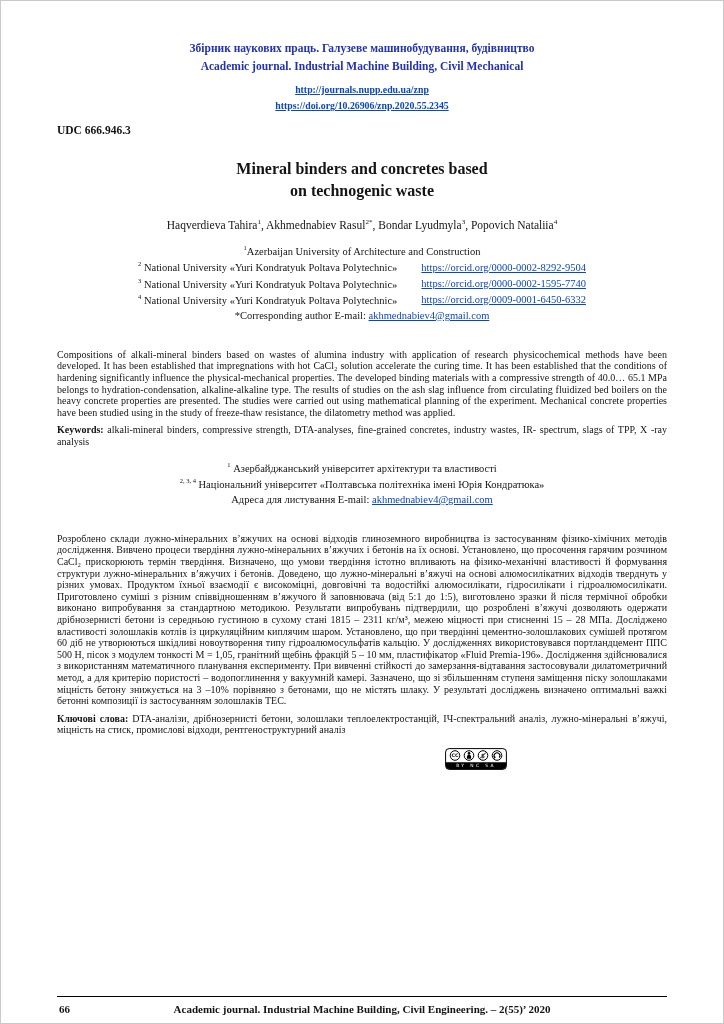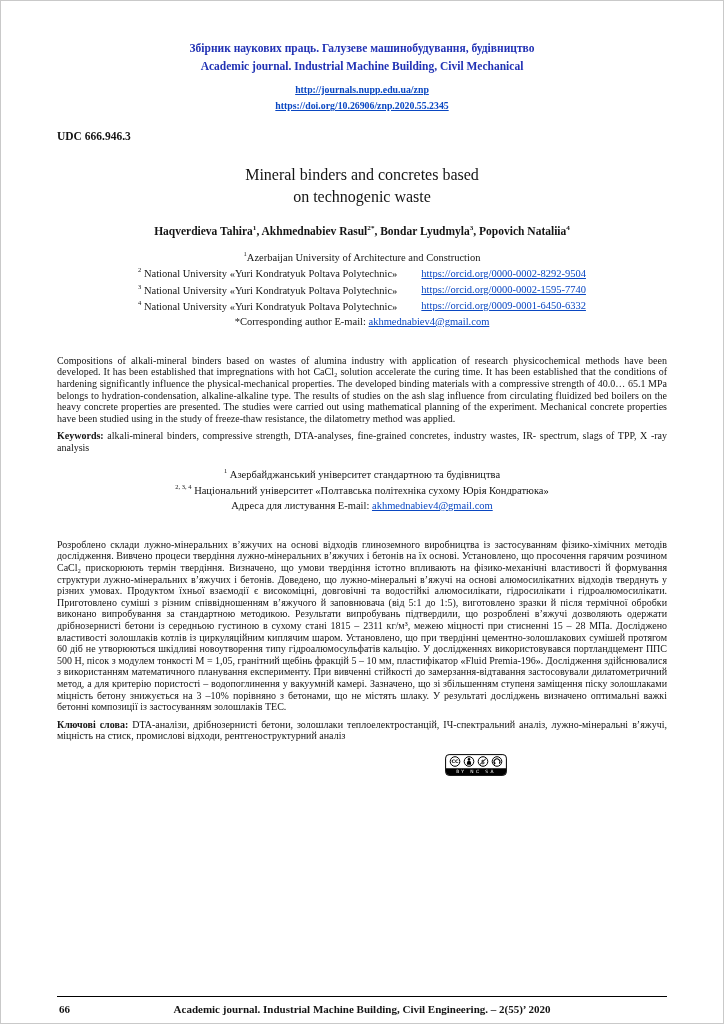--- a/index.html
+++ b/index.html
@@ -16,27 +16,27 @@
     font-family:"Liberation Serif", serif;color:#141414;
     overflow:hidden;
   }
   
   .masthead{text-align:center;}
   .mast-title{color:var(--header-blue);font-weight:bold;font-size:11.5px;line-height:1.6;}
   .mast-links{margin-top:6px;}
   .mast-link-line{font-size:9.8px;font-weight:bold;line-height:1.7;}
   a.link{color:var(--link-blue);text-decoration:underline;cursor:pointer;}
   
-  .udc{font-size:11.5px;font-weight:bold;margin-top:15px;text-align:left;}
+  .udc{font-size:11.5px;font-weight:bold;margin-top:9px;text-align:left;}
   
-  .article-title{text-align:center;font-size:16px;font-weight:normal;line-height:1.35;}
+  .article-title{text-align:center;font-size:16px;font-weight:bold;line-height:1.35;}
   .title-en{margin-top:22px;}
   .title-ua{margin-top:54px;}
   
-  .authors{text-align:center;font-size:11.5px;font-weight:bold;margin-top:17px;}
+  .authors{text-align:center;font-size:11.5px;font-weight:normal;margin-top:17px;}
   .authors sup{font-size:0.62em;}
   
   .affils{text-align:center;font-size:10.5px;margin-top:12px;line-height:1.5;}
   .affils sup{font-size:0.62em;}
   .orcid{margin-left:24px;}
   
   .abstract{margin-top:25px;font-size:10px;line-height:1.16;text-align:justify;}
   .keywords{margin-top:6px;font-size:10px;line-height:1.16;text-align:justify;}
   .kw-label{font-weight:bold;}
   
@@ -76,22 +76,22 @@
     <div><span>*Corresponding author E-mail:</span> <a class="link" href="#">akhmednabiev4@gmail.com</a></div>
   </div>
 
   <p class="abstract">Compositions of alkali-mineral binders based on wastes of alumina industry with application of research physicochemical methods have been developed. It has been established that impregnations with hot CaCl₂ solution accelerate the curing time. It has been established that the conditions of hardening significantly influence the physical-mechanical properties. The developed binding materials with a compressive strength of 40.0… 65.1 MPa belongs to hydration-condensation, alkaline-alkaline type. The results of studies on the ash slag influence from circulating fluidized bed boilers on the heavy concrete properties are presented. The studies were carried out using mathematical planning of the experiment. Mechanical concrete properties have been studied using in the study of freeze-thaw resistance, the dilatometry method was applied.</p>
 
   <p class="keywords"><span class="kw-label">Keywords:</span> <span>alkali-mineral binders, compressive strength, DTA-analyses, fine-grained concretes, industry wastes, IR- spectrum, slags of TPP, X -ray analysis</span></p>
 
 
 
   <div class="affils">
-    <div><sup>1</sup><span> Азербайджанський університет стандартною та будівництва</span></div>
-    <div><sup>2, 3, 4</sup><span> Національний університет «Полтавська політехніка сухому Юрія Кондратюка»</span></div>
+    <div><sup>1</sup><span> Азербайджанський університет архітектури та властивості</span></div>
+    <div><sup>2, 3, 4</sup><span> Національний університет «Полтавська політехніка імені Юрія Кондратюка»</span></div>
     <div><span>Адреса для листування E-mail:</span> <a class="link" href="#">akhmednabiev4@gmail.com</a></div>
   </div>
 
   <p class="abstract">Розроблено склади лужно-мінеральних в’яжучих на основі відходів глиноземного виробництва із застосуванням фізико-хімічних методів дослідження. Вивчено процеси твердіння лужно-мінеральних в’яжучих і бетонів на їх основі. Установлено, що просочення гарячим розчином CaCl₂ прискорюють термін твердіння. Визначено, що умови твердіння істотно впливають на фізико-механічні властивості й формування структури лужно-мінеральних в’яжучих і бетонів. Доведено, що лужно-мінеральні в’яжучі на основі алюмосилікатних відходів тверднуть у різних умовах. Продуктом їхньої взаємодії є високоміцні, довговічні та водостійкі алюмосилікати, гідросилікати і гідроалюмосилікати. Приготовлено суміші з різним співвідношенням в’яжучого й заповнювача (від 5:1 до 1:5), виготовлено зразки й після термічної обробки виконано випробування за стандартною методикою. Результати випробувань підтвердили, що розроблені в’яжучі дозволяють одержати дрібнозернисті бетони із середньою густиною в сухому стані 1815 – 2311 кг/м³, межею міцності при стисненні 15 – 28 МПа. Досліджено властивості золошлаків котлів із циркуляційним киплячим шаром. Установлено, що при твердінні цементно-золошлакових сумішей протягом 60 діб не утворюються шкідливі новоутворення типу гідроалюмосульфатів кальцію. У дослідженнях використовувався портландцемент ППС 500 Н, пісок з модулем тонкості М = 1,05, гранітний щебінь фракцій 5 – 10 мм, пластифікатор «Fluid Premia-196». Дослідження здійснювалися з використанням математичного планування експерименту. При вивченні стійкості до замерзання-відтавання застосовували дилатометричний метод, а для критерію пористості – водопоглинення у вакуумній камері. Зазначено, що зі збільшенням ступеня заміщення піску золошлаками міцність бетону знижується на 3 –10% порівняно з бетонами, що не містять шлаку. У результаті досліджень визначено оптимальні важкі бетонні композиції із застосуванням золошлаків ТЕС.</p>
 
   <p class="keywords"><span class="kw-label">Ключові слова:</span> <span>DTA-аналізи, дрібнозернисті бетони, золошлаки теплоелектростанцій, ІЧ-спектральний аналіз, лужно-мінеральні в’яжучі, міцність на стиск, промислові відходи, рентгеноструктурний аналіз</span></p>
 
   <div class="cc-wrap">
     <svg class="cc-badge" width="62" height="22" viewBox="0 0 62 22">
       <rect x="0.6" y="0.6" width="60.8" height="20.8" rx="3.5" fill="#ffffff" stroke="#000000" stroke-width="1"></rect>

